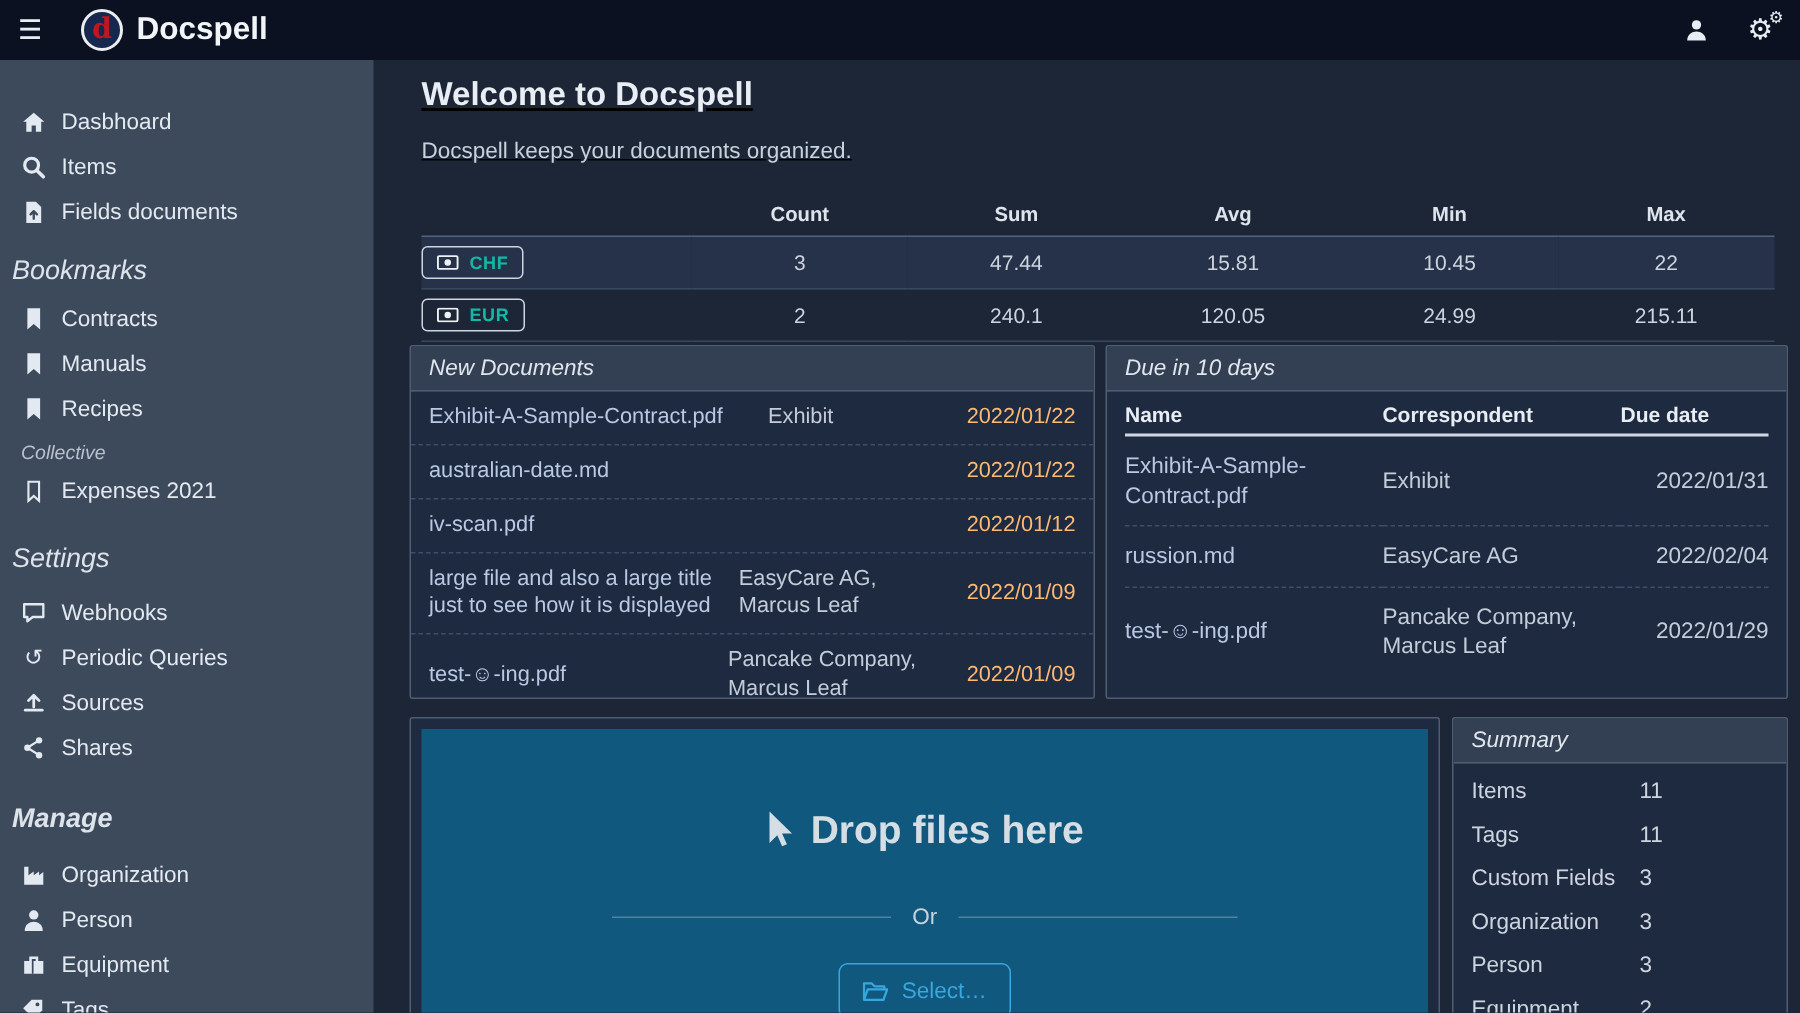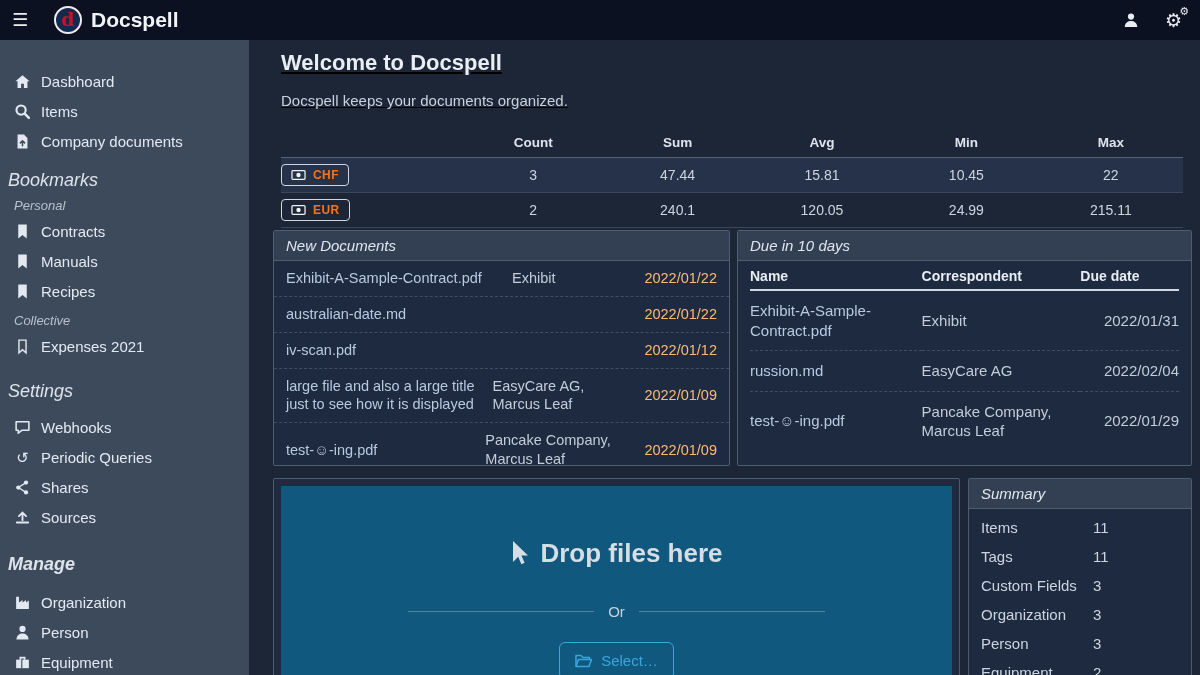--- a/index.html
+++ b/index.html
@@ -27,21 +27,21 @@
   .main { position:absolute; left:264px; top:40px; width:1066px; height:635px; background:#1c2637; overflow:hidden;text-decoration:underline; }
   .welcome-title { color:#e9eef4; font-size:22px; font-weight:bold; padding:10px 0 0 17px; }
   .welcome-sub { color:#c9d2dc; font-size:15px; padding:16px 0 0 17px; }
 
   
   .stats { position:absolute; left:17px; top:90px; width:902px; border-collapse:collapse; table-layout:fixed; }
   .stats th { color:#dde4ec; font-size:13.5px; font-weight:bold; text-align:center; padding:5px 0 7px 0; border-bottom:1px solid #54637a; }
   .stats td { color:#ccd5df; font-size:14px; text-align:center; padding:6px 0; border-bottom:1px solid #3a485e; }
   .stats tr.stripe td { background:#26324a; }
   .stats td.first { text-align:left; }
-  .cur-badge { display:inline-flex; align-items:center; gap:7px; border:1px solid #cfd6df; border-radius:4px; padding:3px 9px; color:#f97316; font-size:12px; font-weight:bold; letter-spacing:.4px; cursor:pointer; background:transparent; }
+  .cur-badge { display:inline-flex; align-items:center; gap:7px; border:1px solid #cfd6df; border-radius:4px; padding:3px 9px; color:#14b8a6; font-size:12px; font-weight:bold; letter-spacing:.4px; cursor:pointer; background:transparent; }
 
   
   .panel { position:absolute; background:#1e2a40; border:1px solid #4e5d72; border-radius:2px; overflow:hidden; }
   .panel-header { background:#333f52; border-bottom:1px solid #4e5d72; padding:6px 12px; font-style:italic; font-size:15px; color:#dfe6ee; }
 
   
   .nd-row { display:flex; align-items:flex-start; padding:8px 12px; border-bottom:1px dashed #3e4e66; gap:8px; font-size:14.5px; line-height:1.3; }
   .nd-row:last-child { border-bottom:none; }
   .nd-name { width:218px; color:#b9c9e0; cursor:pointer; }
   .nd-corr { flex:1; color:#c3cdd9; }
@@ -107,25 +107,24 @@
         <circle cx="10" cy="10" r="6.5" fill="none" stroke="#e3e9f0" stroke-width="3"></circle>
         <line x1="15" y1="15" x2="21" y2="21" stroke="#e3e9f0" stroke-width="3.4" stroke-linecap="round"></line>
       </svg>
     <span>Items</span>
   </div>
   <div class="side-item">
     <svg viewBox="0 0 24 24">
         <path d="M5 2 H14 L19 7 V22 H5 Z" fill="#e3e9f0"></path>
         <path d="M12 18 V11 M12 11 L9 14 M12 11 L15 14" stroke="#3d4a5c" stroke-width="2.2" fill="none" stroke-linecap="round"></path>
       </svg>
-    <span>Company documents</span>
+    <span>Fields documents</span>
   </div>
 
   <div class="side-section">Bookmarks</div>
-  <div class="side-sub">Personal</div>
 
   <div class="side-item">
     <svg viewBox="0 0 24 24">
         <path d="M6 2 H18 V22 L12 17 L6 22 Z" fill="#e3e9f0"></path>
       </svg>
     <span>Contracts</span>
   </div>
   <div class="side-item">
     <svg viewBox="0 0 24 24">
         <path d="M6 2 H18 V22 L12 17 L6 22 Z" fill="#e3e9f0"></path>
@@ -151,36 +150,36 @@
 
   <div class="side-item">
     <svg viewBox="0 0 24 24">
         <path d="M3 4 H21 V16 H11 L6 20 V16 H3 Z" fill="none" stroke="#e3e9f0" stroke-width="2.2" stroke-linejoin="round"></path>
       </svg>
     <span>Webhooks</span>
   </div>
   <div class="side-item">
     <span class="glyph">↺</span>
     <span>Periodic Queries</span>
+  </div>
+  <div class="side-item">
+    <svg viewBox="0 0 24 24">
+        <path d="M12 16 V5 M12 5 L7 10 M12 5 L17 10" stroke="#e3e9f0" stroke-width="2.6" fill="none" stroke-linecap="round"></path>
+        <path d="M4 19 H20" stroke="#e3e9f0" stroke-width="2.6" stroke-linecap="round"></path>
+      </svg>
+    <span>Sources</span>
   </div>
   <div class="side-item">
     <svg viewBox="0 0 24 24">
         <circle cx="17" cy="5" r="3" fill="#e3e9f0"></circle>
         <circle cx="6" cy="12" r="3" fill="#e3e9f0"></circle>
         <circle cx="17" cy="19" r="3" fill="#e3e9f0"></circle>
         <path d="M6 12 L17 5 M6 12 L17 19" stroke="#e3e9f0" stroke-width="2"></path>
       </svg>
     <span>Shares</span>
-  </div>
-  <div class="side-item">
-    <svg viewBox="0 0 24 24">
-        <path d="M12 16 V5 M12 5 L7 10 M12 5 L17 10" stroke="#e3e9f0" stroke-width="2.6" fill="none" stroke-linecap="round"></path>
-        <path d="M4 19 H20" stroke="#e3e9f0" stroke-width="2.6" stroke-linecap="round"></path>
-      </svg>
-    <span>Sources</span>
   </div>
 
   <div class="side-section" style="margin-top:22px; margin-bottom:12px;font-weight:bold;">Manage</div>
 
   <div class="side-item">
     <svg viewBox="0 0 24 24">
         <path d="M3 21 V4 H7 V12 L12 8.5 V12 L17 8.5 V12 L21 9 V21 Z" fill="#e3e9f0"></path>
       </svg>
     <span>Organization</span>
   </div>

